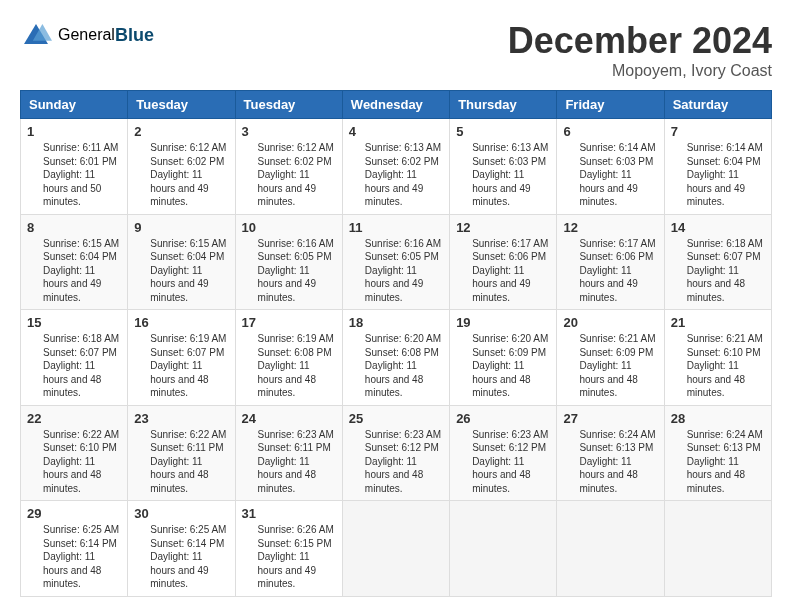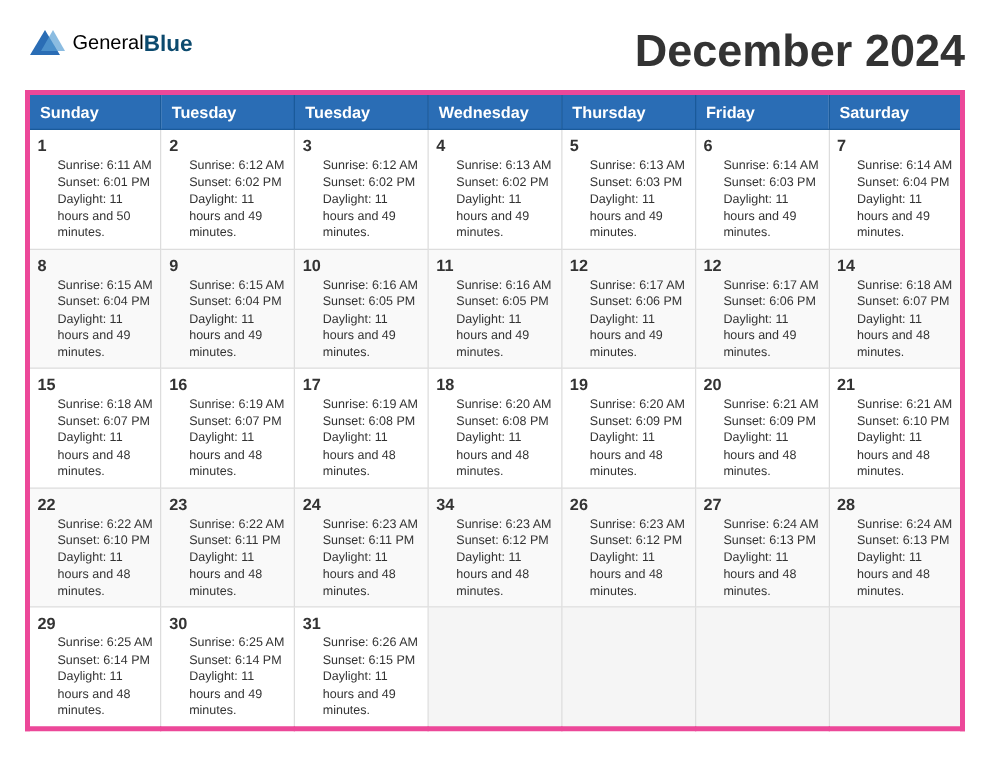--- a/index.html
+++ b/index.html
@@ -44,21 +44,21 @@
       font-weight: bold;
       color: #333;
     }
     .location {
       font-size: 16px;
       color: #555;
     }
     .calendar {
       width: 100%;
       border-collapse: collapse;
-      border: 4px solid #ec4899;
+      border: 1px solid #ec4899;
       padding-left: 48px;
     }
     .calendar th {
       background-color: #2a6db5;
       color: white;
       text-align: left;
       padding: 6px 8px;
       font-size: 13px;
       border: 1px solid #1a5a9a;
     }
@@ -100,20 +100,21 @@
       <polygon points="20,5 35,30 5,30" fill="#2a6db5"></polygon>
       <polygon points="28,5 40,26 16,26" fill="#5a9fd4" opacity="0.7"></polygon>
     </svg>
     <div class="logo-text">
       <span>General</span>
       <span class="logo-blue">Blue</span>
     </div>
   </div>
   <div class="title-area">
     <div class="month-title">December 2024</div>
+    <div class="location">Mopoyem, Ivory Coast</div>
   </div>
 </div>
 
 <table class="calendar">
   <thead>
     <tr>
     <th>Sunday</th>
         <th>Tuesday</th>
         <th>Tuesday</th>
         <th>Wednesday</th>
@@ -316,21 +317,21 @@
       </td>
         <td>
         <span class="day-number">24</span>
         <div class="day-info">
           Sunrise: 6:23 AM<br>
           Sunset: 6:11 PM<br>
           Daylight: 11 hours and 48 minutes.
         </div>
       </td>
         <td>
-        <span class="day-number">34</span>
+        <span class="day-number">25</span>
         <div class="day-info">
           Sunrise: 6:23 AM<br>
           Sunset: 6:12 PM<br>
           Daylight: 11 hours and 48 minutes.
         </div>
       </td>
         <td>
         <span class="day-number">26</span>
         <div class="day-info">
           Sunrise: 6:23 AM<br>

